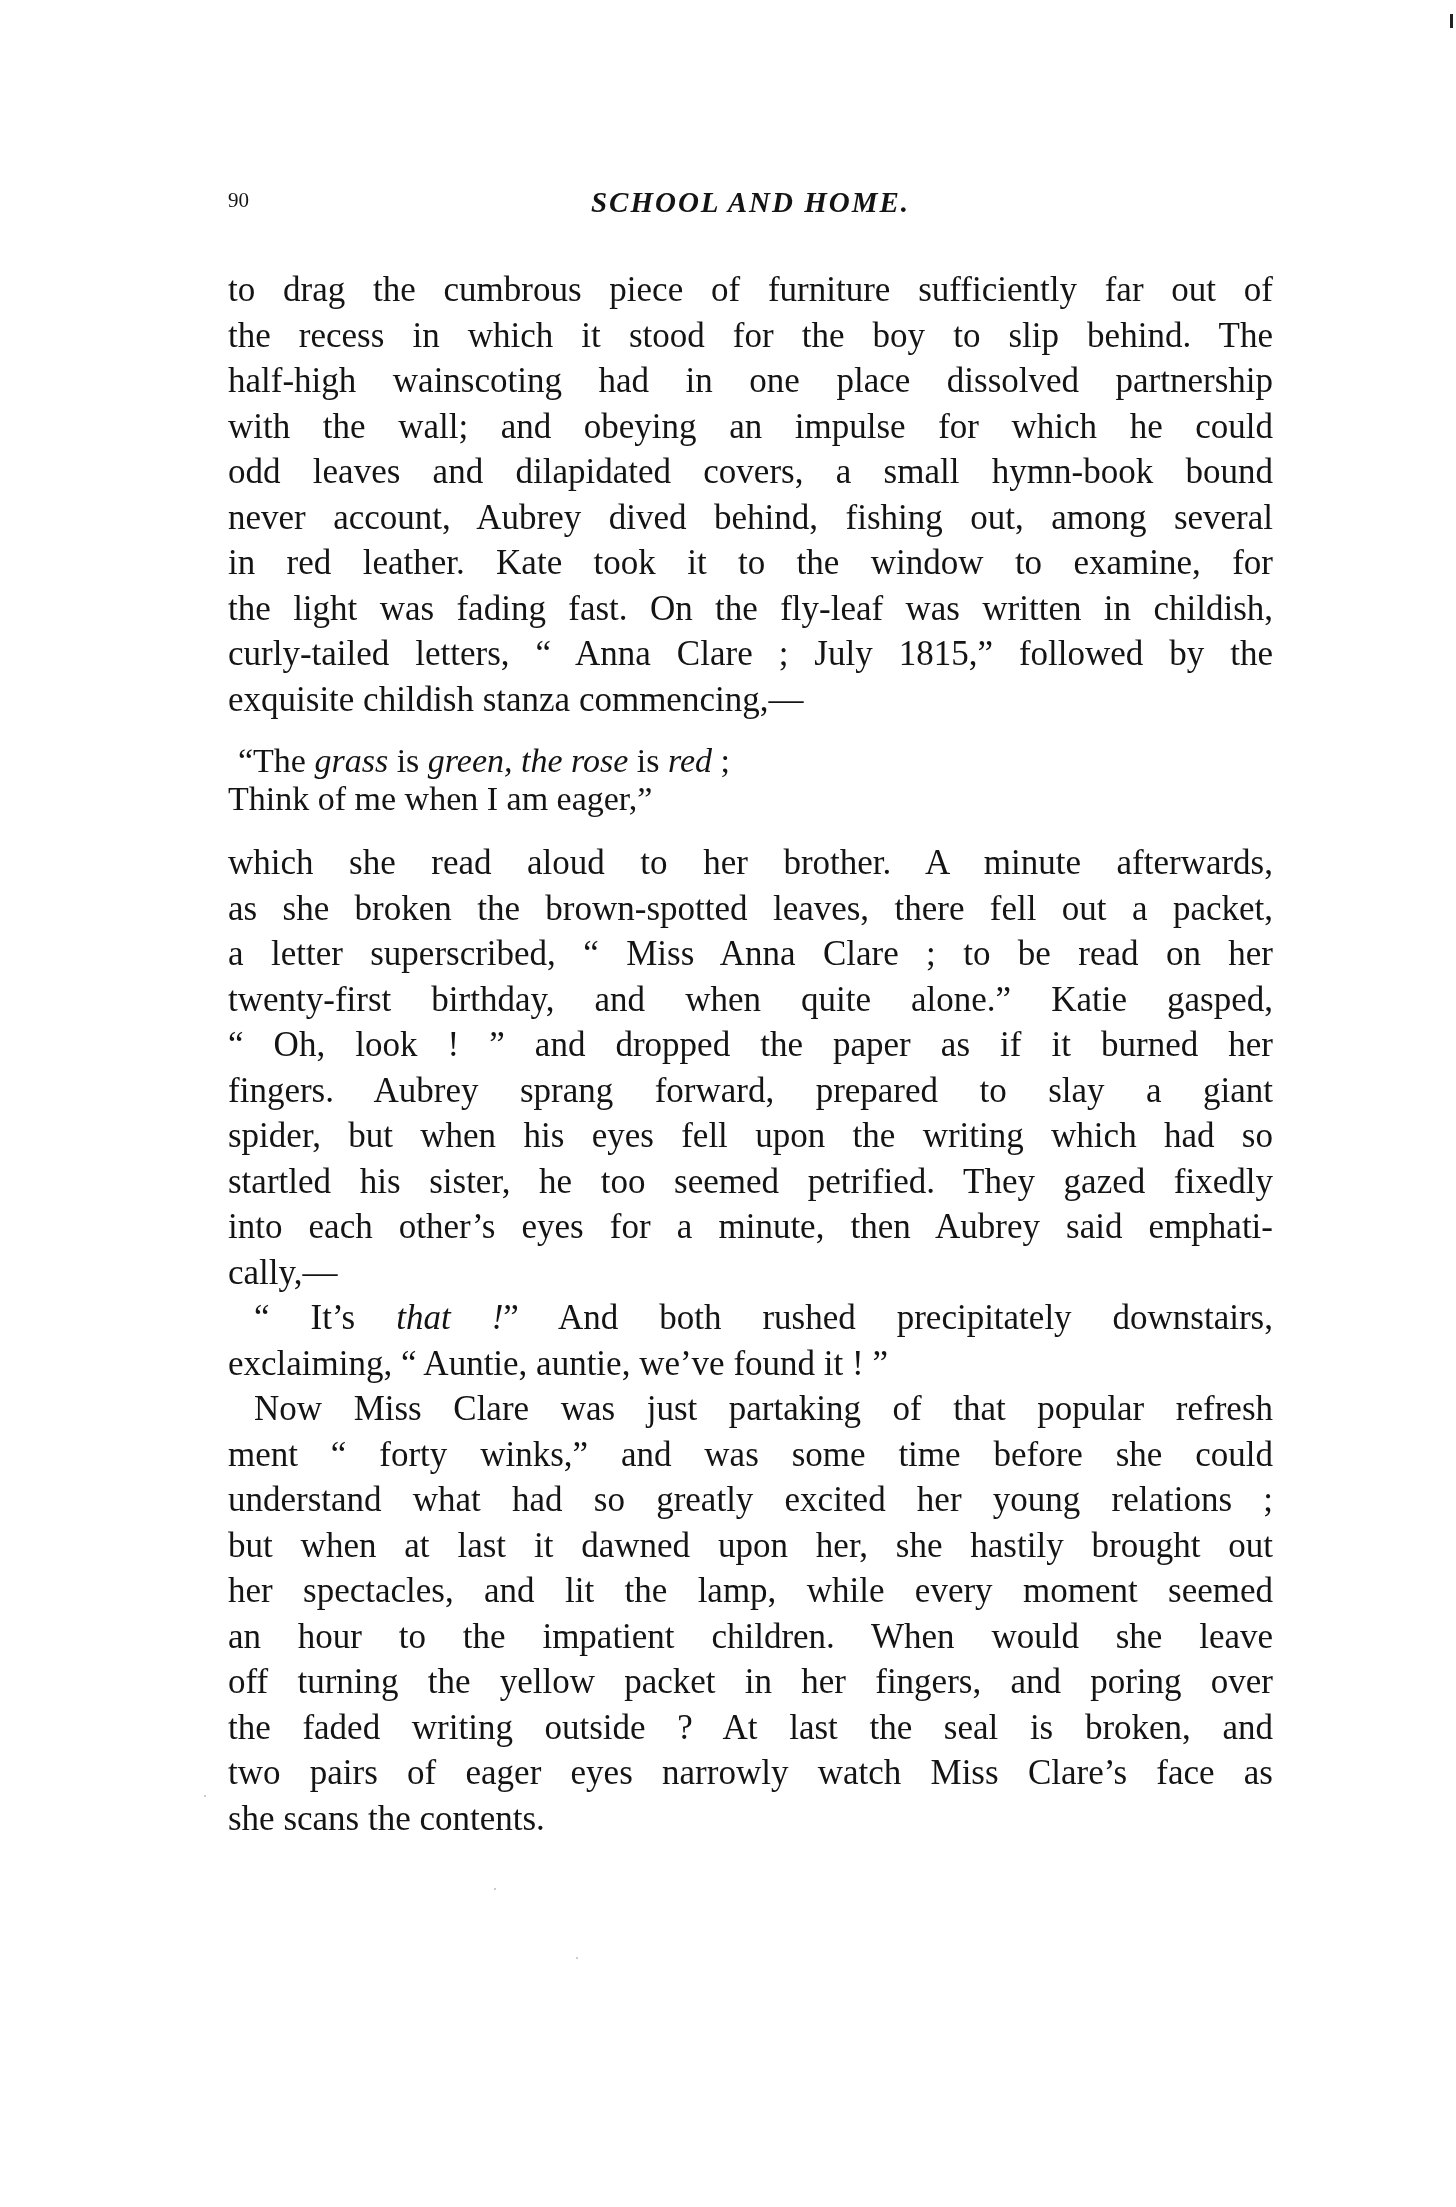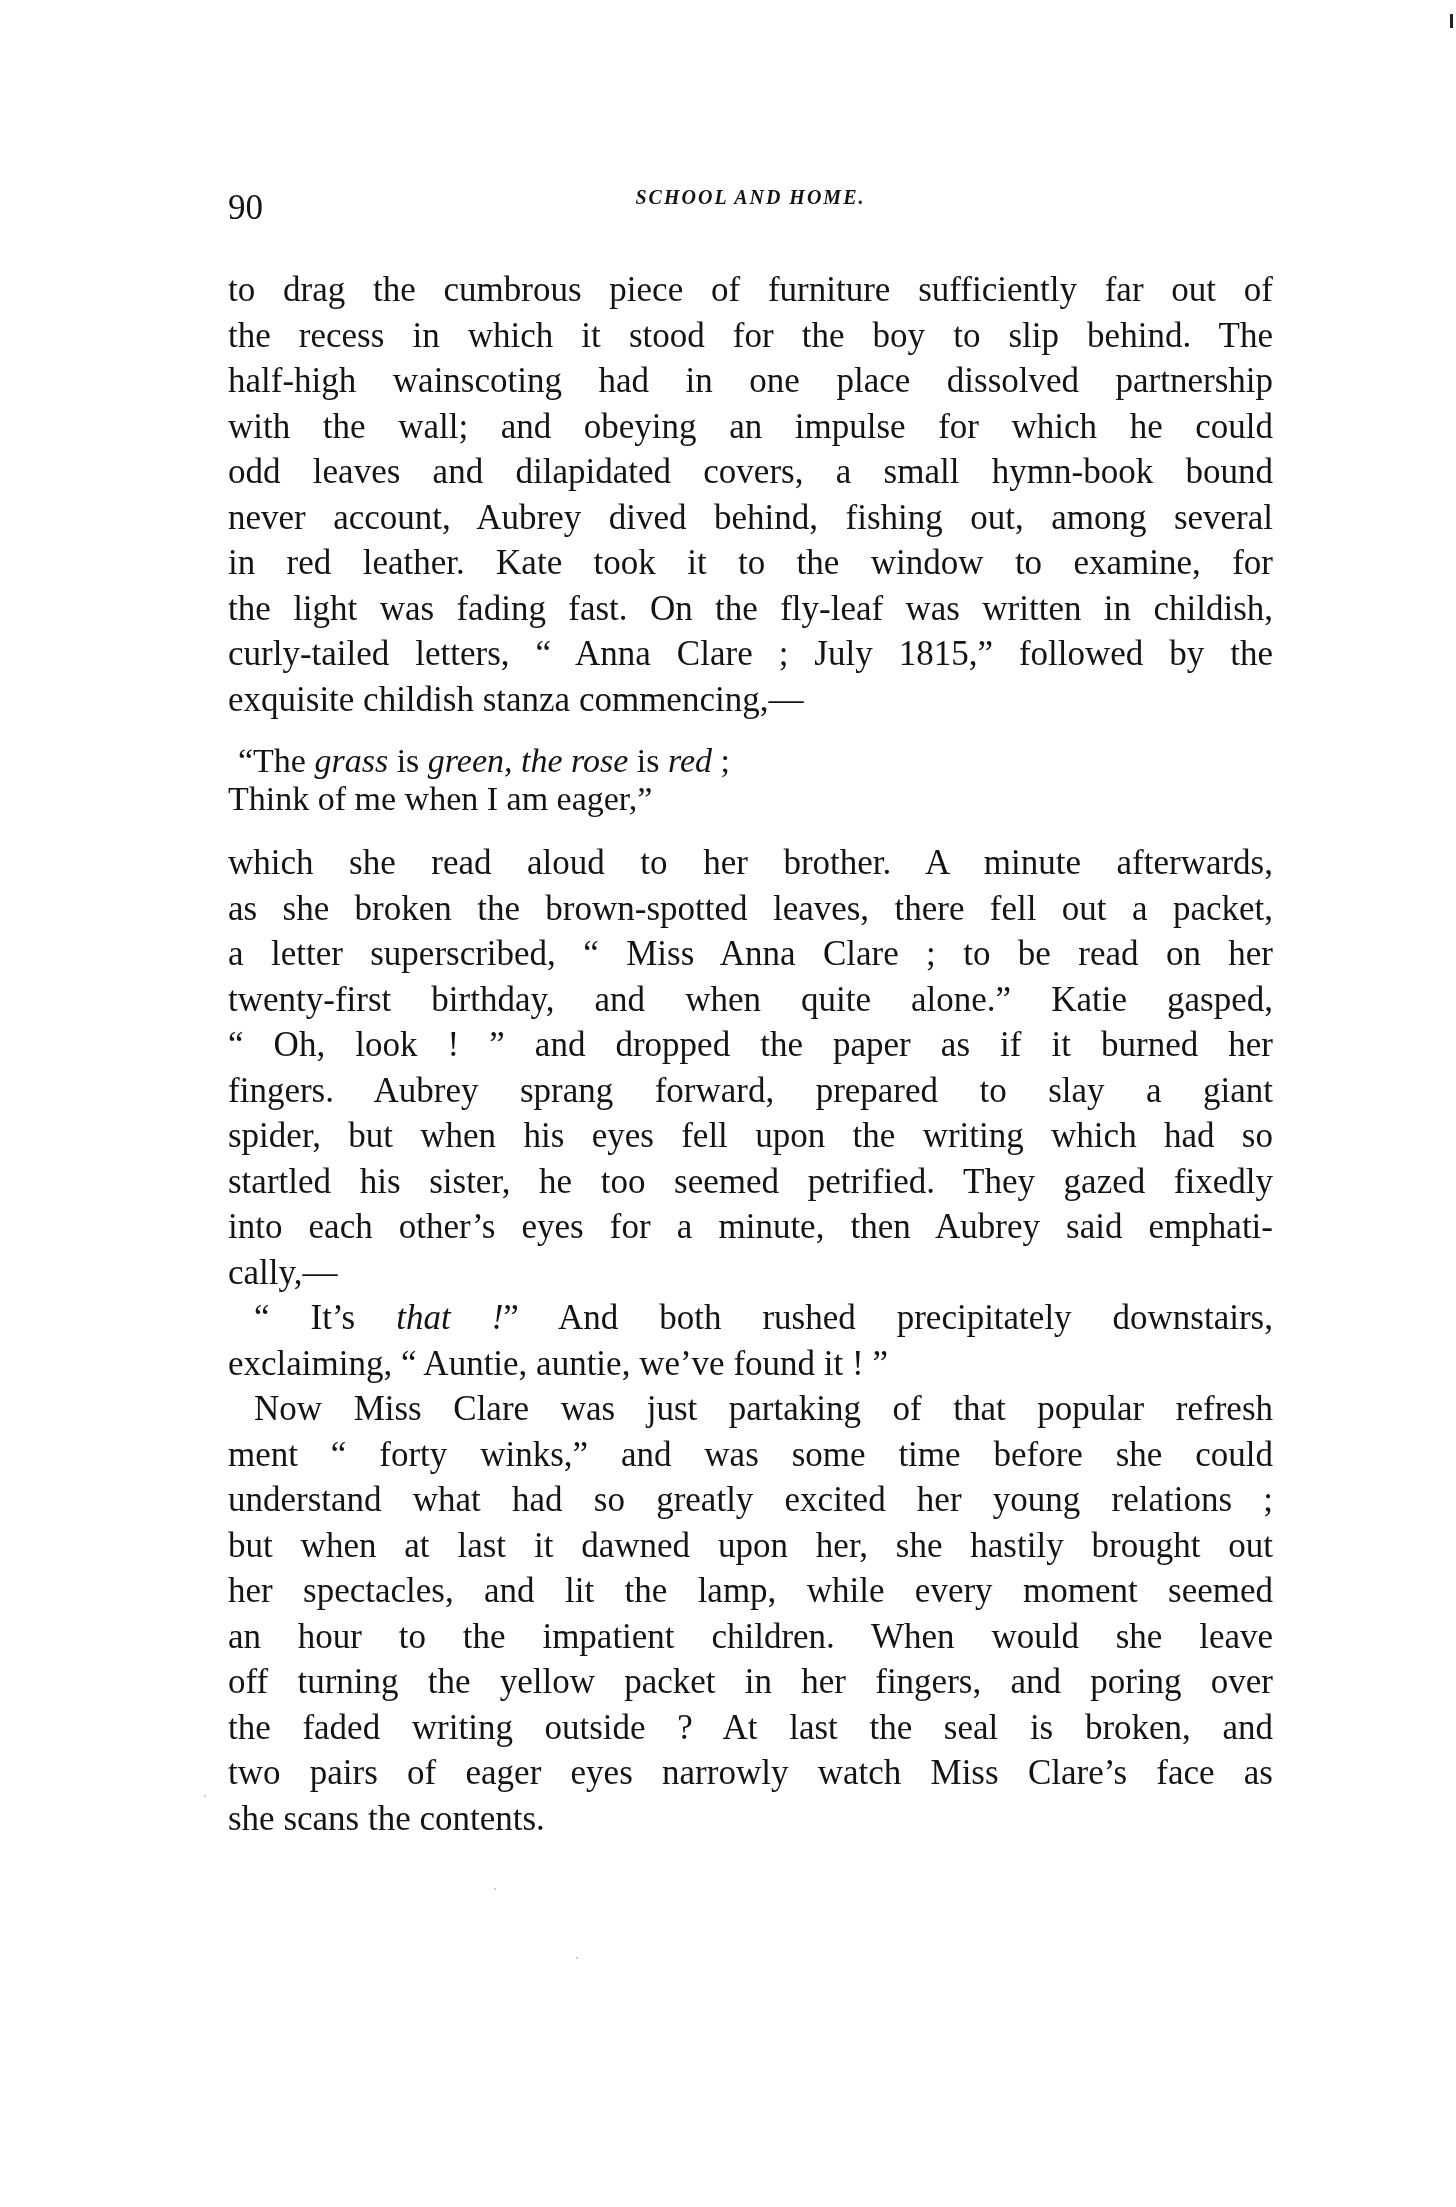--- a/index.html
+++ b/index.html
@@ -6,24 +6,24 @@
   body {
     width: 1456px; height: 2207px; position: relative; overflow: hidden;
     font-family: "Liberation Serif", "DejaVu Serif", serif;
     color: #141414;
   }
   .page { position: absolute; left: 0; top: 0; width: 1456px; height: 2207px; }
   .corner-mark { position: absolute; left: 1450px; top: 14px; width: 3px; height: 14px; background: #222; }
   .running-head {
     position: absolute; left: 228px; top: 186px; width: 1045px; height: 44px;
   }
-  .page-number { position: absolute; left: 0; top: 2px; font-size: 35px; }
+  .page-number { position: absolute; left: 0; top: 2px; font-size: 21px; }
   .head-title {
     position: absolute; left: 0; width: 100%; text-align: center; top: 0;
-    font-size: 20px; font-style: italic; font-weight: bold; letter-spacing: 2px;
+    font-size: 29px; font-style: italic; font-weight: bold; letter-spacing: 2px;
   }
   .body-text {
     position: absolute; left: 228px; top: 260px; width: 1045px;
     font-size: 35px; line-height: 45.5px; margin-top: 7px;
   }
   .line { display: block; text-align: justify; text-align-last: justify; white-space: nowrap; height: 45.5px; }
   .line.last { text-align-last: left; }
   .line.indent { padding-left: 26px; }
   .poem {
     margin: 20px 0 22px 0;

